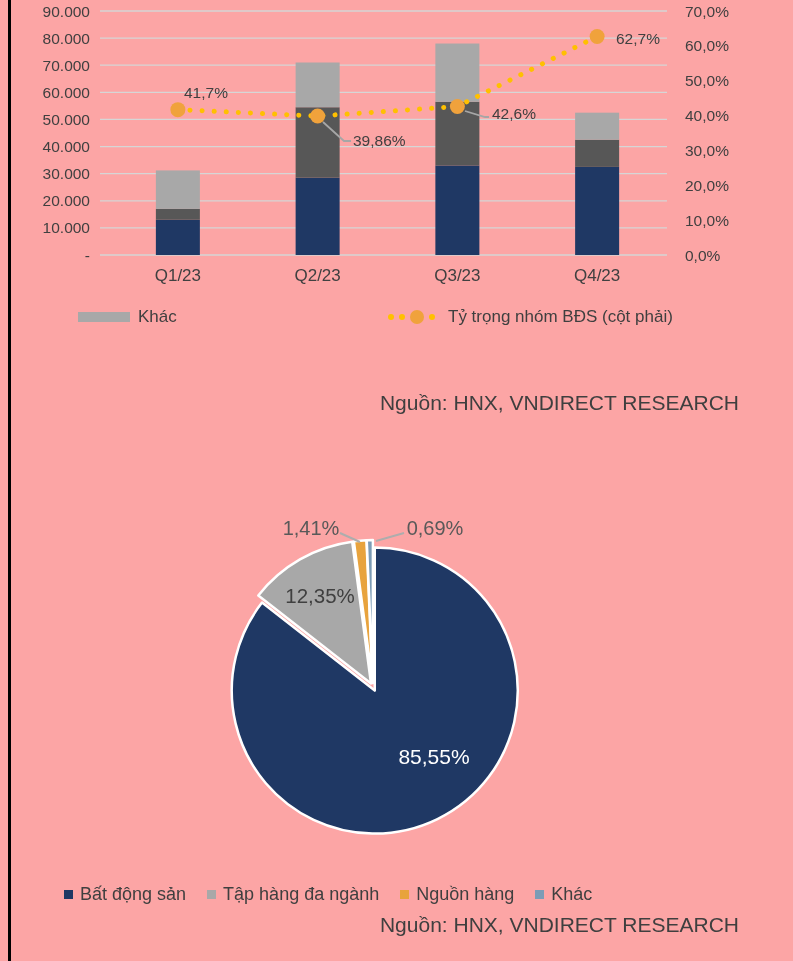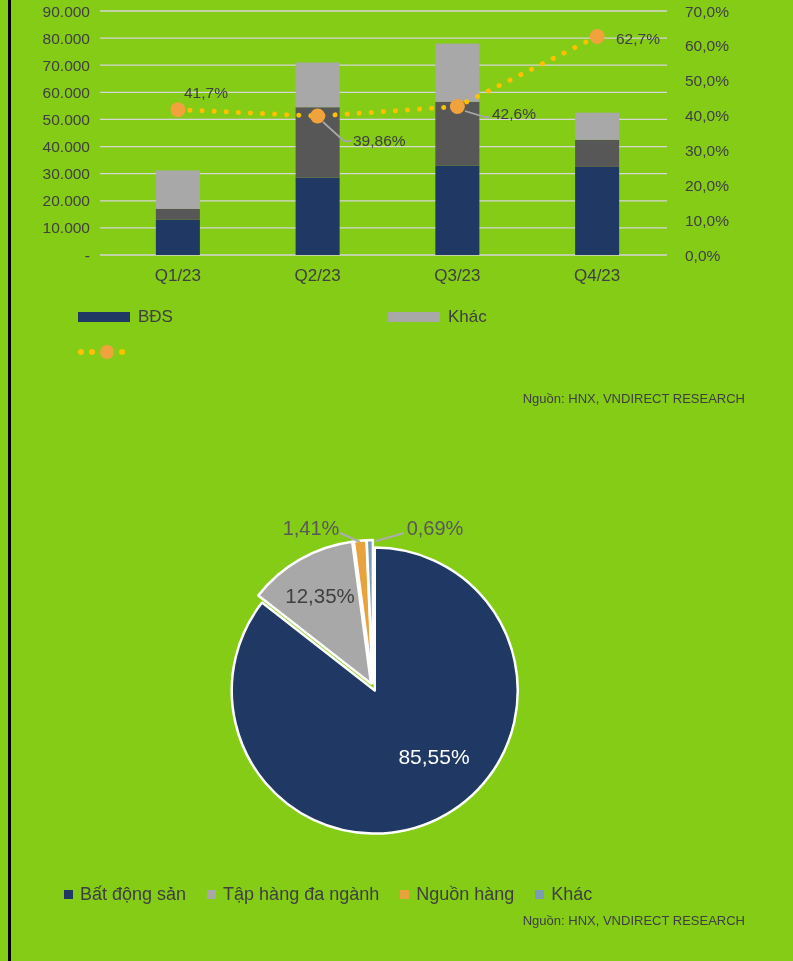--- a/index.html
+++ b/index.html
@@ -1,30 +1,30 @@
 <!DOCTYPE html>
 <html><head>
 <meta charset="utf-8">
 <style>
   html,body{margin:0;padding:0;background:#fff;}
   body{font-family:"Liberation Sans",sans-serif;}
-  #stage{position:relative;width:793px;height:961px;background:#84cc16;overflow:hidden;}
+  #stage{position:relative;width:793px;height:961px;background:#fca5a5;overflow:hidden;}
   .vline{position:absolute;left:8px;top:0;width:3px;height:961px;background:#000;}
   svg text{font-family:"Liberation Sans",sans-serif;}
   
   .bar-legend{position:absolute;left:78px;top:307px;display:grid;grid-template-columns:310px auto;row-gap:15px;column-gap:0;}
   .lg-item{display:flex;align-items:center;height:20px;}
   .lg-swatch{width:52px;height:10px;margin-right:8px;flex:0 0 auto;}
   .lg-label{font-size:17px;color:#3f3f3f;white-space:nowrap;}
   .dotswatch{width:52px;margin-right:8px;display:flex;align-items:center;flex:0 0 auto;}
   .dt{border-radius:50%;background:#FFC000;}
   .dt.s{width:6px;height:6px;margin-right:5px;}
   .dt.l{width:14px;height:14px;margin-right:5px;background:#F0A23C;}
   
-  .source{position:absolute;right:48px;font-size:13px;color:#3f3f3f;white-space:nowrap;}
+  .source{position:absolute;right:54px;font-size:21px;color:#3f3f3f;white-space:nowrap;}
   .source.s1{top:391px;}
   .source.s2{top:913px;}
   
   .pie-legend{position:absolute;left:64px;top:884px;display:flex;align-items:flex-end;gap:21px;}
   .pl-item{display:flex;align-items:center;}
   .pl-swatch{width:9px;height:9px;margin-right:7px;flex:0 0 auto;}
   .pl-label{font-size:18px;color:#3f3f3f;white-space:nowrap;}
 </style>
 </head>
 <body>
@@ -86,34 +86,31 @@
       <circle cx="457.375" cy="106.50857142857143" r="7.5" fill="#F0A23C"></circle>
       <circle cx="597.125" cy="36.445714285714274" r="7.5" fill="#F0A23C"></circle>
       <text x="184" y="98" font-size="15.5" fill="#404040">41,7%</text>
       <text x="353" y="146" font-size="15.5" fill="#404040">39,86%</text>
       <text x="492" y="119" font-size="15.5" fill="#404040">42,6%</text>
       <text x="616" y="44" font-size="15.5" fill="#404040">62,7%</text>
     </svg>
 
   <div class="bar-legend">
     <div class="lg-item">
-      <span class="lg-swatch" style="background:#1F3864;"></span>
-      <span class="lg-label">BĐS</span>
-    </div>
-    <div class="lg-item">
       <span class="lg-swatch" style="background:#A8A8A8;"></span>
       <span class="lg-label">Khác</span>
     </div>
     <div class="lg-item">
       <span class="dotswatch">
         <span class="dt s"></span>
           <span class="dt s"></span>
           <span class="dt l"></span>
           <span class="dt s" style="margin-right:0"></span>
       </span>
+      <span class="lg-label">Tỷ trọng nhóm BĐS (cột phải)</span>
     </div>
   </div>
 
   <div class="source s1">Nguồn: HNX, VNDIRECT RESEARCH</div>
 
   <svg width="460" height="380" viewBox="0 0 460 380" style="position:absolute;left:150px;top:480px;">
       <path d="M224.75411203706224,210.59487008964626 L224.75411203706224,67.59487008964626 A143,143 0 1 1 112.03784952242927,122.5946191540248 Z" fill="#1F3864" stroke="#fff" stroke-width="2.5" stroke-linejoin="round"></path>
       <path d="M221.01271000073595,203.5285912861167 L108.29644748610298,115.52834035049523 A143,143 0 0 1 202.19900665053942,61.77160004317727 Z" fill="#A8A8A8" stroke="#fff" stroke-width="2.5" stroke-linejoin="round"></path>
       <path d="M222.64984700952894,203.01535536298854 L203.8361436593324,61.25836412004912 A143,143 0 0 1 216.4521699847678,60.149723388406414 Z" fill="#E8A33D" stroke="#fff" stroke-width="2.5" stroke-linejoin="round"></path>
       <path d="M222.913298833162,203.00093974693192 L216.71562180840087,60.13530777234979 A143,143 0 0 1 222.91329883316183,60.00093974693192 Z" fill="#7C9CB6" stroke="#fff" stroke-width="2.5" stroke-linejoin="round"></path>

